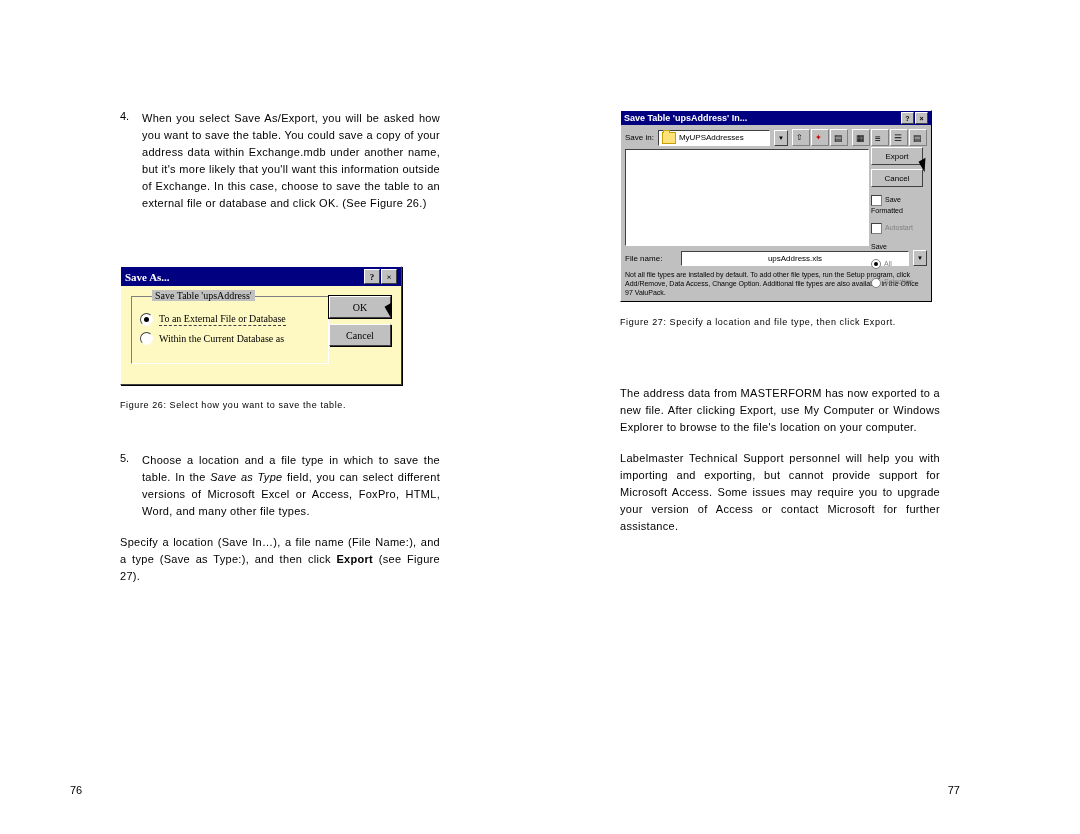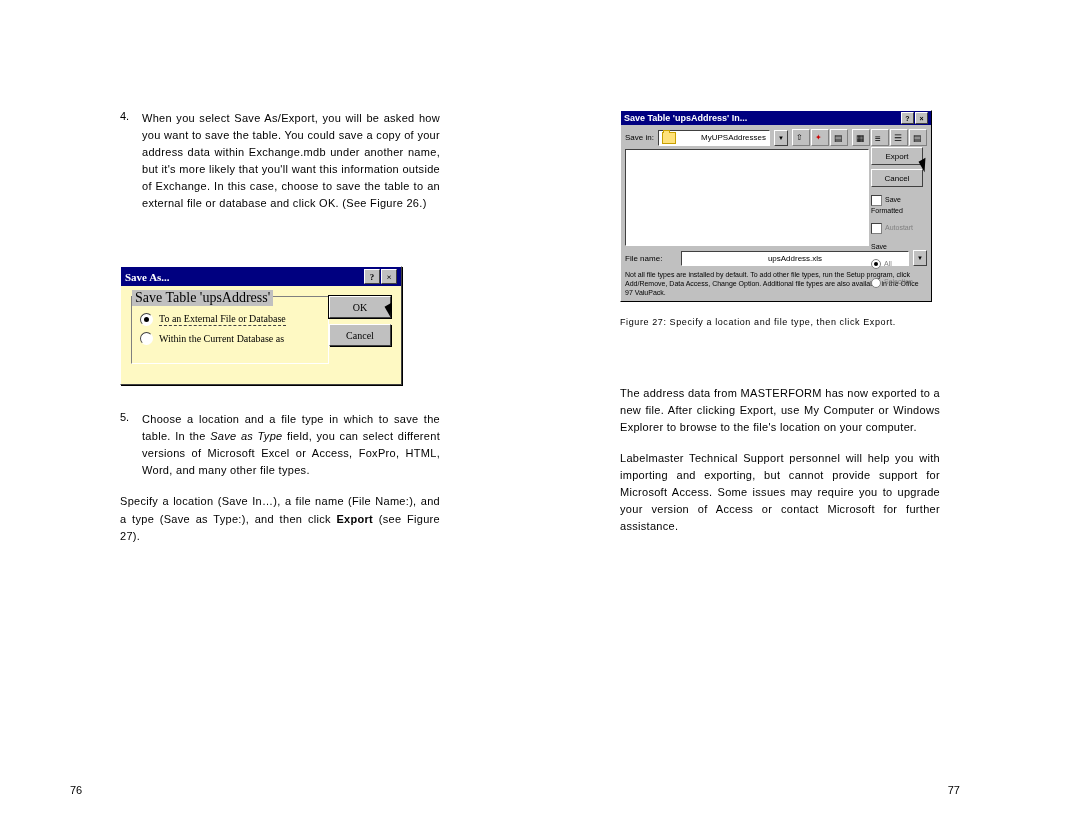--- a/index.html
+++ b/index.html
@@ -88,24 +88,24 @@
   .dlg-body { padding: 10px 10px 20px 10px; position: relative;}
   .groupbox {
     border: 1px solid #808080;
     border-right-color: #fff;
     border-bottom-color: #fff;
     padding: 10px 8px 12px 8px;
     position: relative;
     width: 180px;
   }
   .groupbox-title {
-    position: absolute; top: -7px; left: 0;
+    position: absolute; top: -7px; left: 20px;
     background: #c0c0c0;
     padding: 0 3px;
-    font-size: 14px;
+    font-size: 10px;
   }
   .radio-row { display: flex; align-items: center; gap: 6px; margin: 6px 0; font-size: 10px; }
   .radio {
     width: 11px; height: 11px; border-radius: 50%;
     background: #fff;
     border: 1px solid #808080;
     border-top-color: #404040; border-left-color: #404040;
     border-right-color: #fff; border-bottom-color: #fff;
     display: inline-flex; align-items: center; justify-content: center;
   }
@@ -166,21 +166,20 @@
   .fd-toprow { display: flex; align-items: center; gap: 4px; margin-bottom: 3px; }
   .fd-label { font-size: 8px; white-space: nowrap; }
   .fd-combofolder {
     display: inline-flex; align-items: center; gap: 3px;
     background: #fff;
     border: 1px solid #808080;
     border-top-color: #404040; border-left-color: #404040;
     border-right-color: #fff; border-bottom-color: #fff;
     height: 14px; padding: 0 3px;
     flex: 1;
-    justify-content: space-between;
   }
   .folder-icon {
     width: 12px; height: 10px; background: #ffe27a;
     border: 1px solid #c9a000;
     display: inline-block; position: relative;
   }
   .folder-icon::before { content: ""; position: absolute; top: -3px; left: 0; width: 5px; height: 2px; background: #ffe27a; border: 1px solid #c9a000; border-bottom: none;}
   .fd-dropbtn {
     width: 12px; height: 14px;
     background: #c0c0c0;
@@ -271,20 +270,21 @@
             <span class="radio-label">Within the Current Database as</span>
           </div>
         </div>
         <div class="btn-stack">
           <div class="win-btn default">OK</div>
           <div class="win-btn">Cancel</div>
         </div>
         <div class="cursor" style="top:18px; right:14px;"></div>
       </div>
     </div>
+    <div class="caption">Figure 26: Select how you want to save the table.</div>
 
     <div style="height:20px;"></div>
 
     <div class="list-item">
       <div class="list-num">5.</div>
       <div class="list-body">
         <span>Choose a location and a file type in which to save the table. In the </span><em class="i">Save as Type</em><span> field, you can select different versions of Microsoft Excel or Access, FoxPro, HTML, Word, and many other file types.</span>
       </div>
     </div>
 

